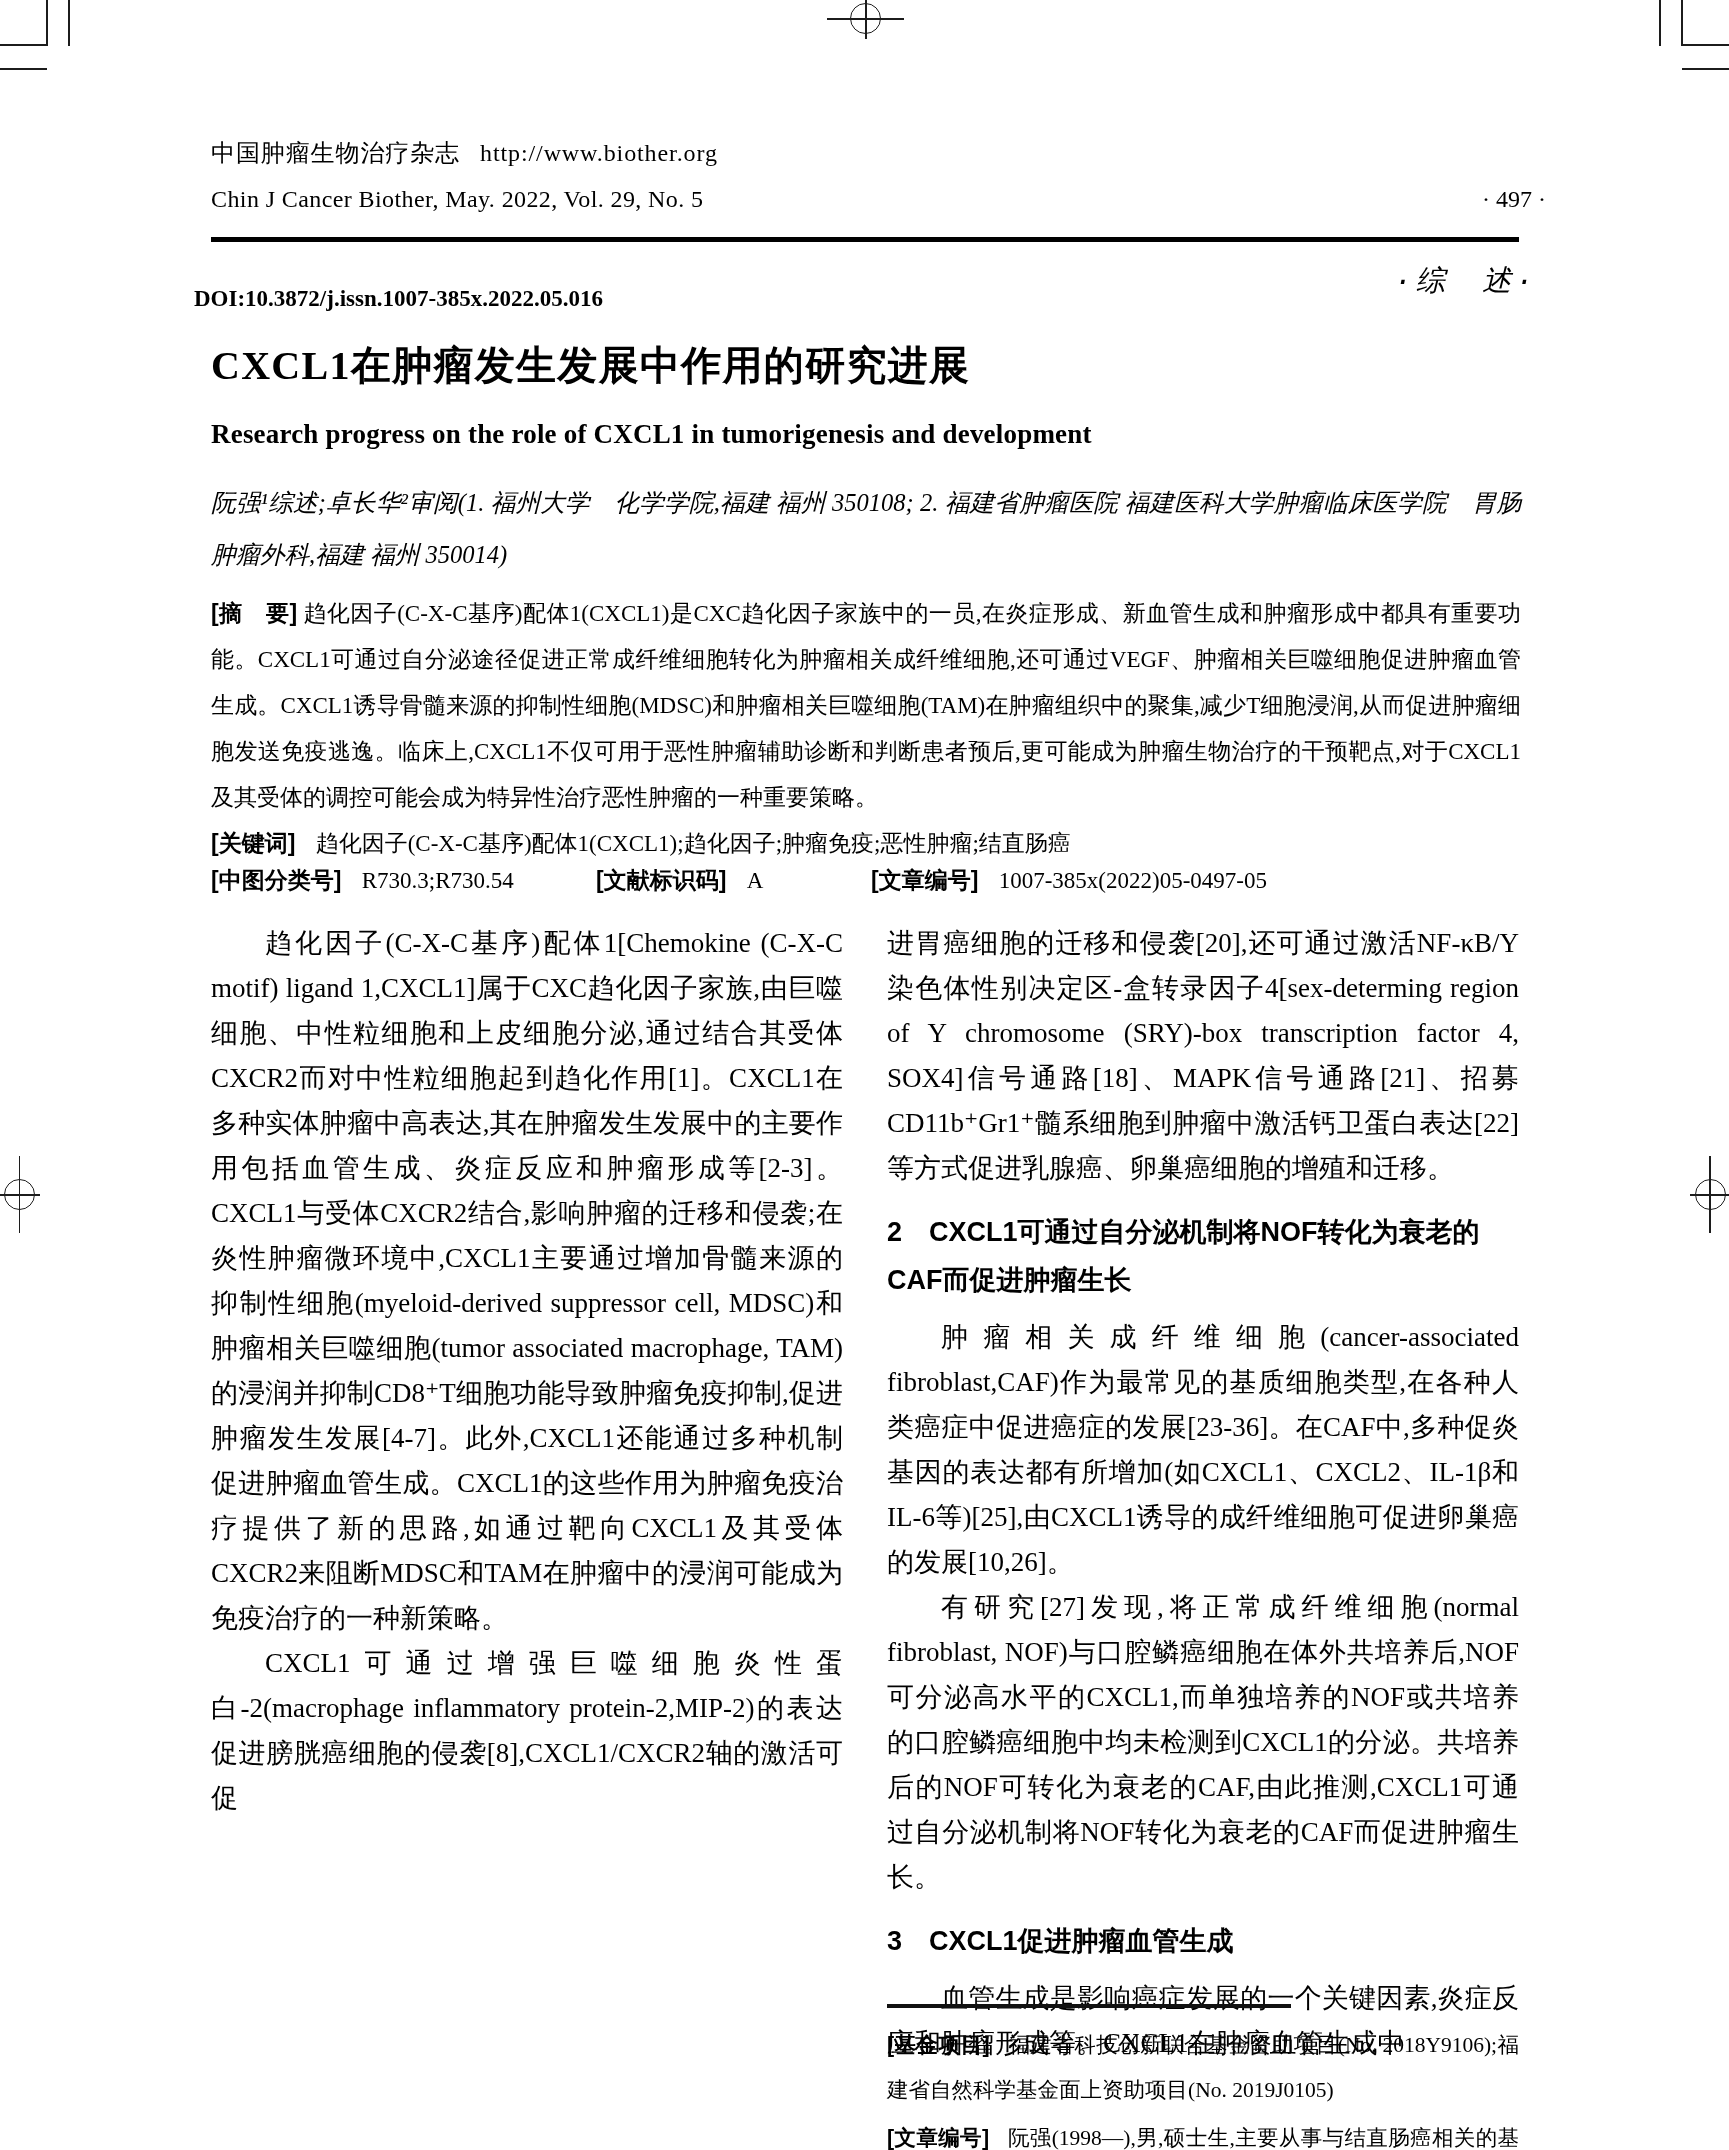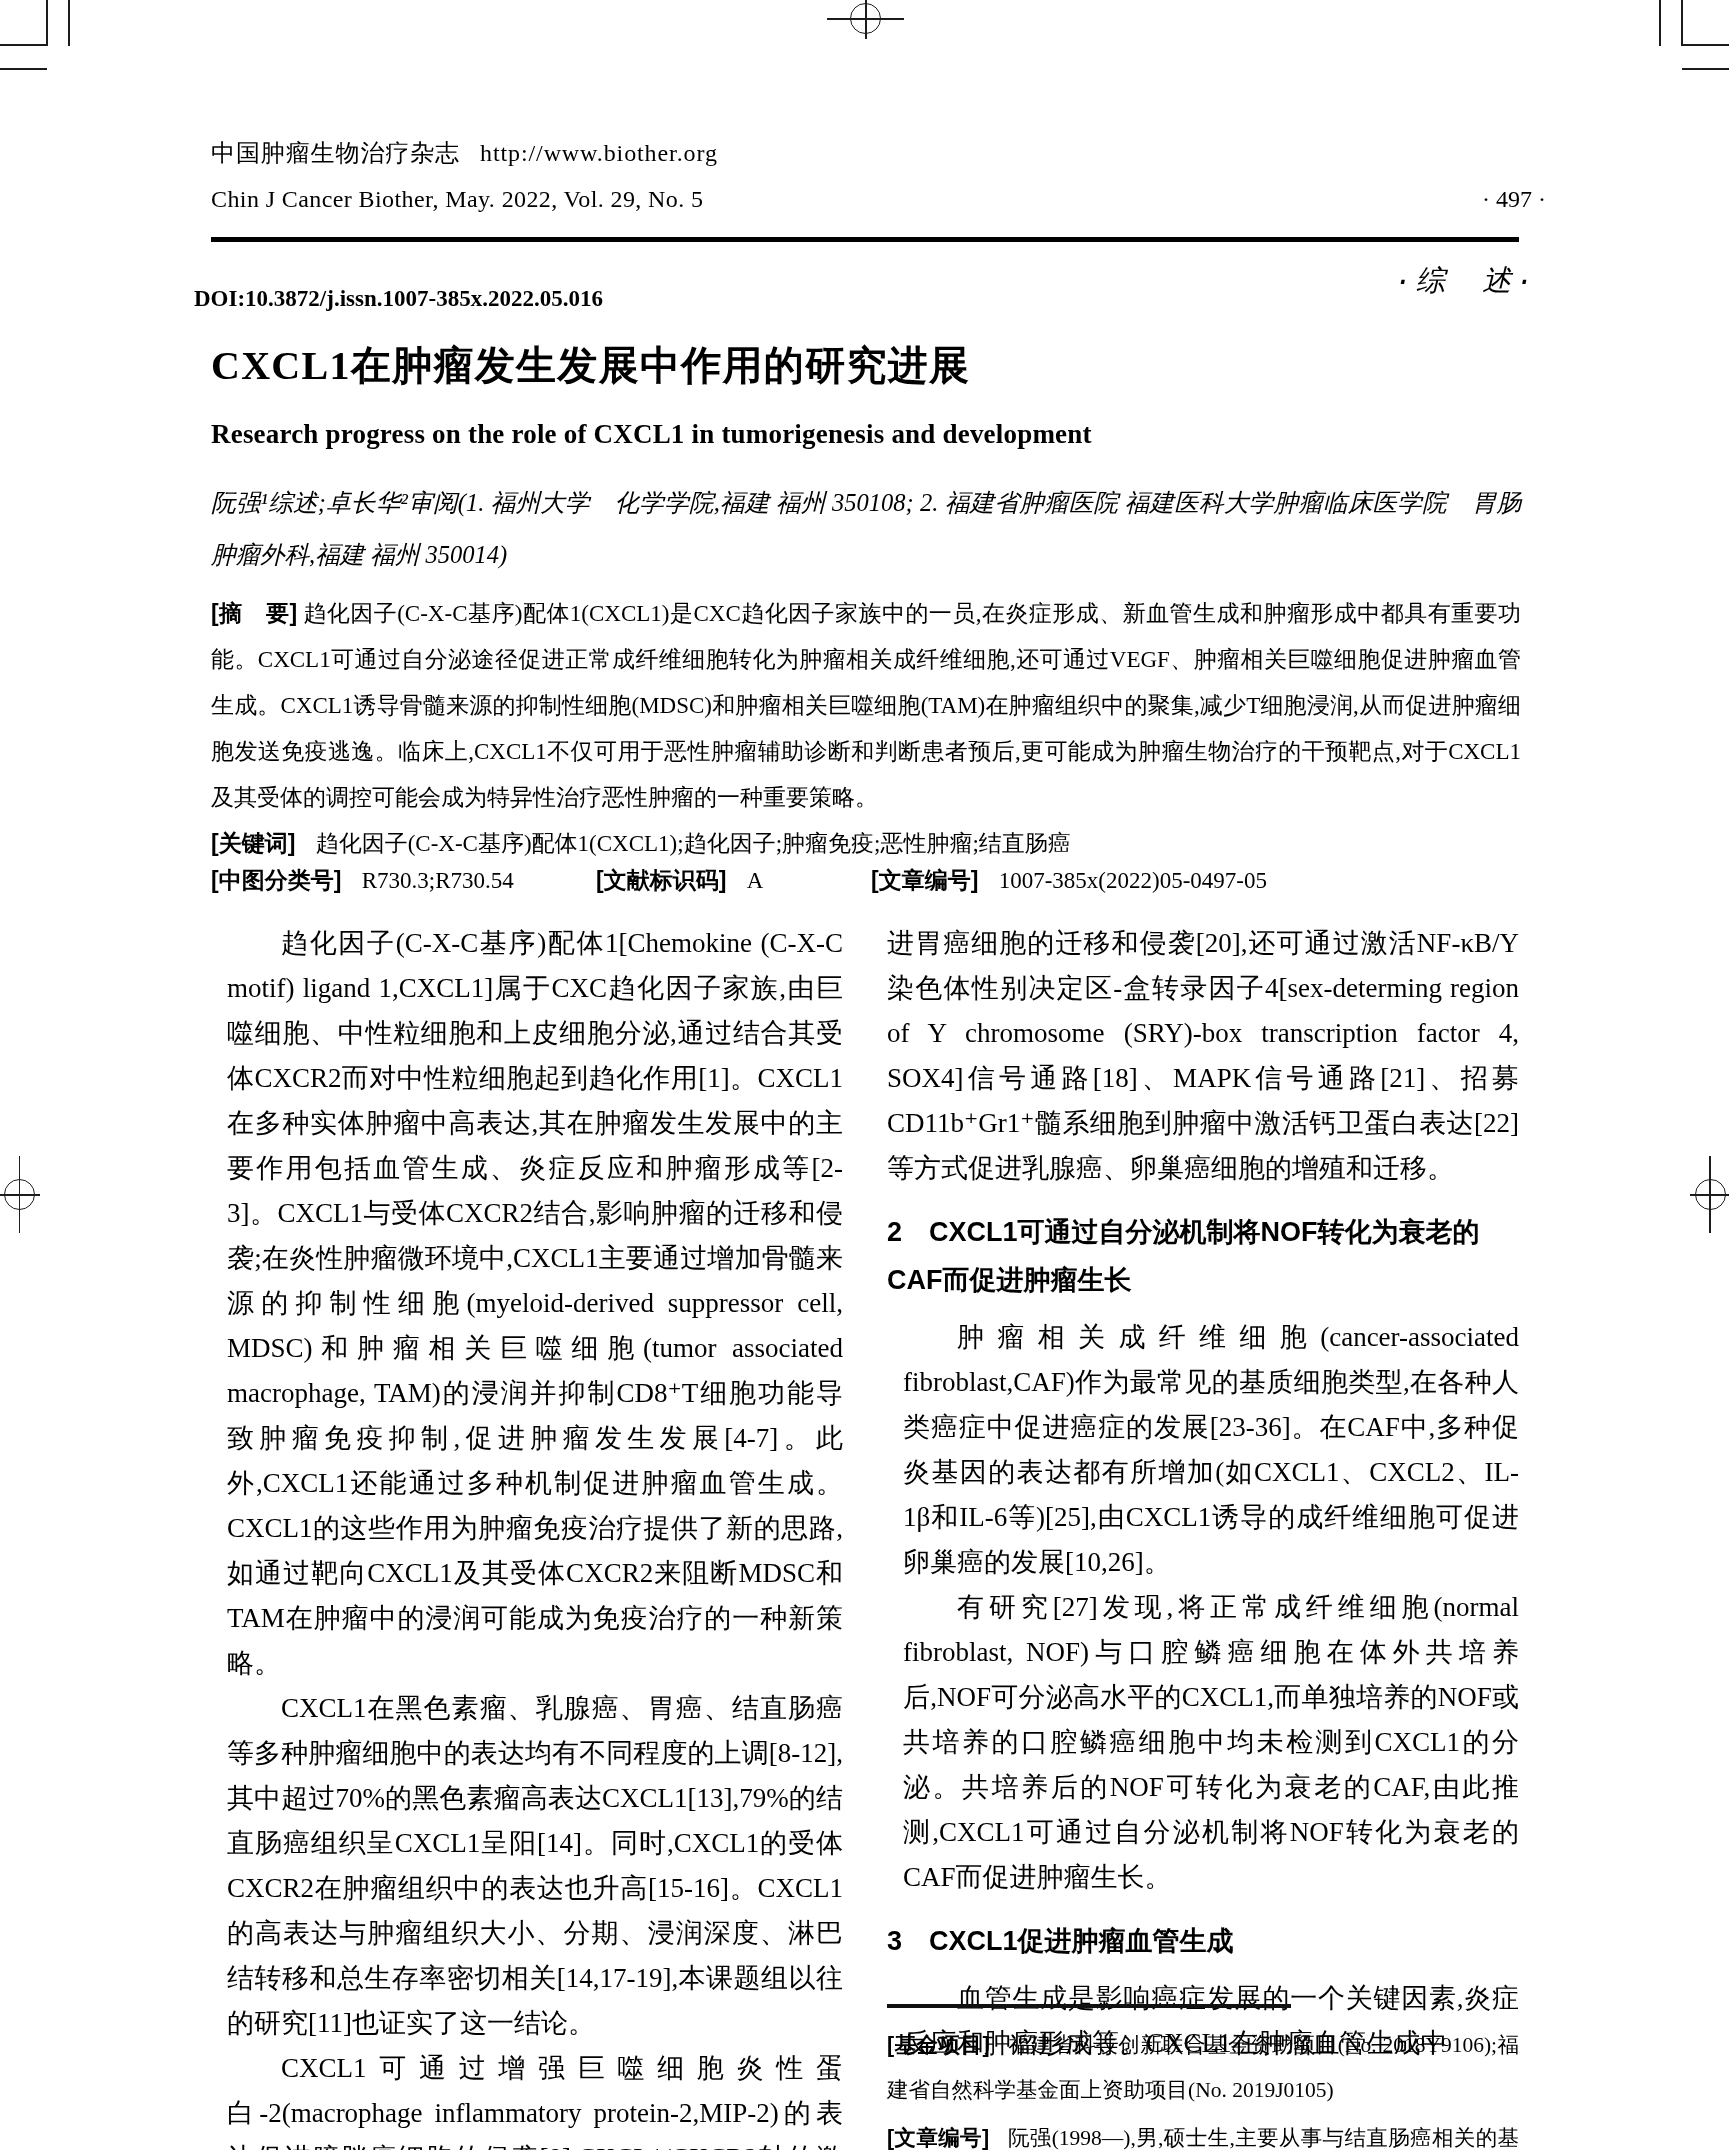--- a/index.html
+++ b/index.html
@@ -49,21 +49,21 @@
   .grp.g1{left:0;} .grp.g2{left:385px;} .grp.g3{left:660px;}
   .grp .lbl{margin-right:14.6px;margin-top:24px;}
   
   .col{
     position:absolute;top:921px;width:632px;
     font-size:27px;line-height:45px;text-align:justify;
   }
   .col-left{left:211px;}
   .col-right{left:887px;}
   .col p{margin:0;padding:0;}
-  .col p.ind{text-indent:2em;margin-left:16px;}
+  .col p.ind{text-indent:2em;}
   .col h2{
     margin:17px 0 11.2px 0;padding:0;
     font-family:"Liberation Sans","DejaVu Sans",sans-serif;
     font-size:27px;line-height:48px;font-weight:bold;text-align:left;
   }
   
   .footnote{
     position:absolute;left:887px;top:2004px;width:632px;
     font-size:21.5px;line-height:45px;text-align:justify;
   }
@@ -131,21 +131,20 @@
       <span>A</span>
     </span>
     <span class="grp g3">
       <span class="lbl">[文章编号]</span>
       <span>1007-385x(2022)05-0497-05</span>
     </span>
   </div>
 
   <div class="col col-left">
     <p class="ind">趋化因子(C-X-C基序)配体1[Chemokine (C-X-C motif) ligand 1,CXCL1]属于CXC趋化因子家族,由巨噬细胞、中性粒细胞和上皮细胞分泌,通过结合其受体CXCR2而对中性粒细胞起到趋化作用[1]。CXCL1在多种实体肿瘤中高表达,其在肿瘤发生发展中的主要作用包括血管生成、炎症反应和肿瘤形成等[2-3]。CXCL1与受体CXCR2结合,影响肿瘤的迁移和侵袭;在炎性肿瘤微环境中,CXCL1主要通过增加骨髓来源的抑制性细胞(myeloid-derived suppressor cell, MDSC)和肿瘤相关巨噬细胞(tumor associated macrophage, TAM)的浸润并抑制CD8⁺T细胞功能导致肿瘤免疫抑制,促进肿瘤发生发展[4-7]。此外,CXCL1还能通过多种机制促进肿瘤血管生成。CXCL1的这些作用为肿瘤免疫治疗提供了新的思路,如通过靶向CXCL1及其受体CXCR2来阻断MDSC和TAM在肿瘤中的浸润可能成为免疫治疗的一种新策略。</p>
-    <p class="ind">CXCL1在黑色素瘤、乳腺癌、胃癌、结直肠癌等多种肿瘤细胞中的表达均有不同程度的上调[8-12],其中超过70%的黑色素瘤高表达CXCL1[13],79%的结直肠癌组织呈CXCL1呈阳[14]。同时,CXCL1的受体CXCR2在肿瘤组织中的表达也升高[15-16]。CXCL1的高表达与肿瘤组织大小、分期、浸润深度、淋巴结转移和总生存率密切相关[14,17-19],本课题组以往的研究[11]也证实了这一结论。</p>
     <p class="ind">CXCL1可通过增强巨噬细胞炎性蛋白-2(macrophage inflammatory protein-2,MIP-2)的表达促进膀胱癌细胞的侵袭[8],CXCL1/CXCR2轴的激活可促</p>
   </div>
 
   <div class="col col-right">
     <p>进胃癌细胞的迁移和侵袭[20],还可通过激活NF-κB/Y染色体性别决定区-盒转录因子4[sex-determing region of Y chromosome (SRY)-box transcription factor 4, SOX4]信号通路[18]、MAPK信号通路[21]、招募CD11b⁺Gr1⁺髓系细胞到肿瘤中激活钙卫蛋白表达[22]等方式促进乳腺癌、卵巢癌细胞的增殖和迁移。</p>
     <h2>2　CXCL1可通过自分泌机制将NOF转化为衰老的CAF而促进肿瘤生长</h2>
     <p class="ind">肿瘤相关成纤维细胞(cancer-associated fibroblast,CAF)作为最常见的基质细胞类型,在各种人类癌症中促进癌症的发展[23-36]。在CAF中,多种促炎基因的表达都有所增加(如CXCL1、CXCL2、IL-1β和IL-6等)[25],由CXCL1诱导的成纤维细胞可促进卵巢癌的发展[10,26]。</p>
     <p class="ind">有研究[27]发现,将正常成纤维细胞(normal fibroblast, NOF)与口腔鳞癌细胞在体外共培养后,NOF可分泌高水平的CXCL1,而单独培养的NOF或共培养的口腔鳞癌细胞中均未检测到CXCL1的分泌。共培养后的NOF可转化为衰老的CAF,由此推测,CXCL1可通过自分泌机制将NOF转化为衰老的CAF而促进肿瘤生长。</p>
     <h2>3　CXCL1促进肿瘤血管生成</h2>
     <p class="ind">血管生成是影响癌症发展的一个关键因素,炎症反应和肿瘤形成等。CXCL1在肿瘤血管生成中</p>

